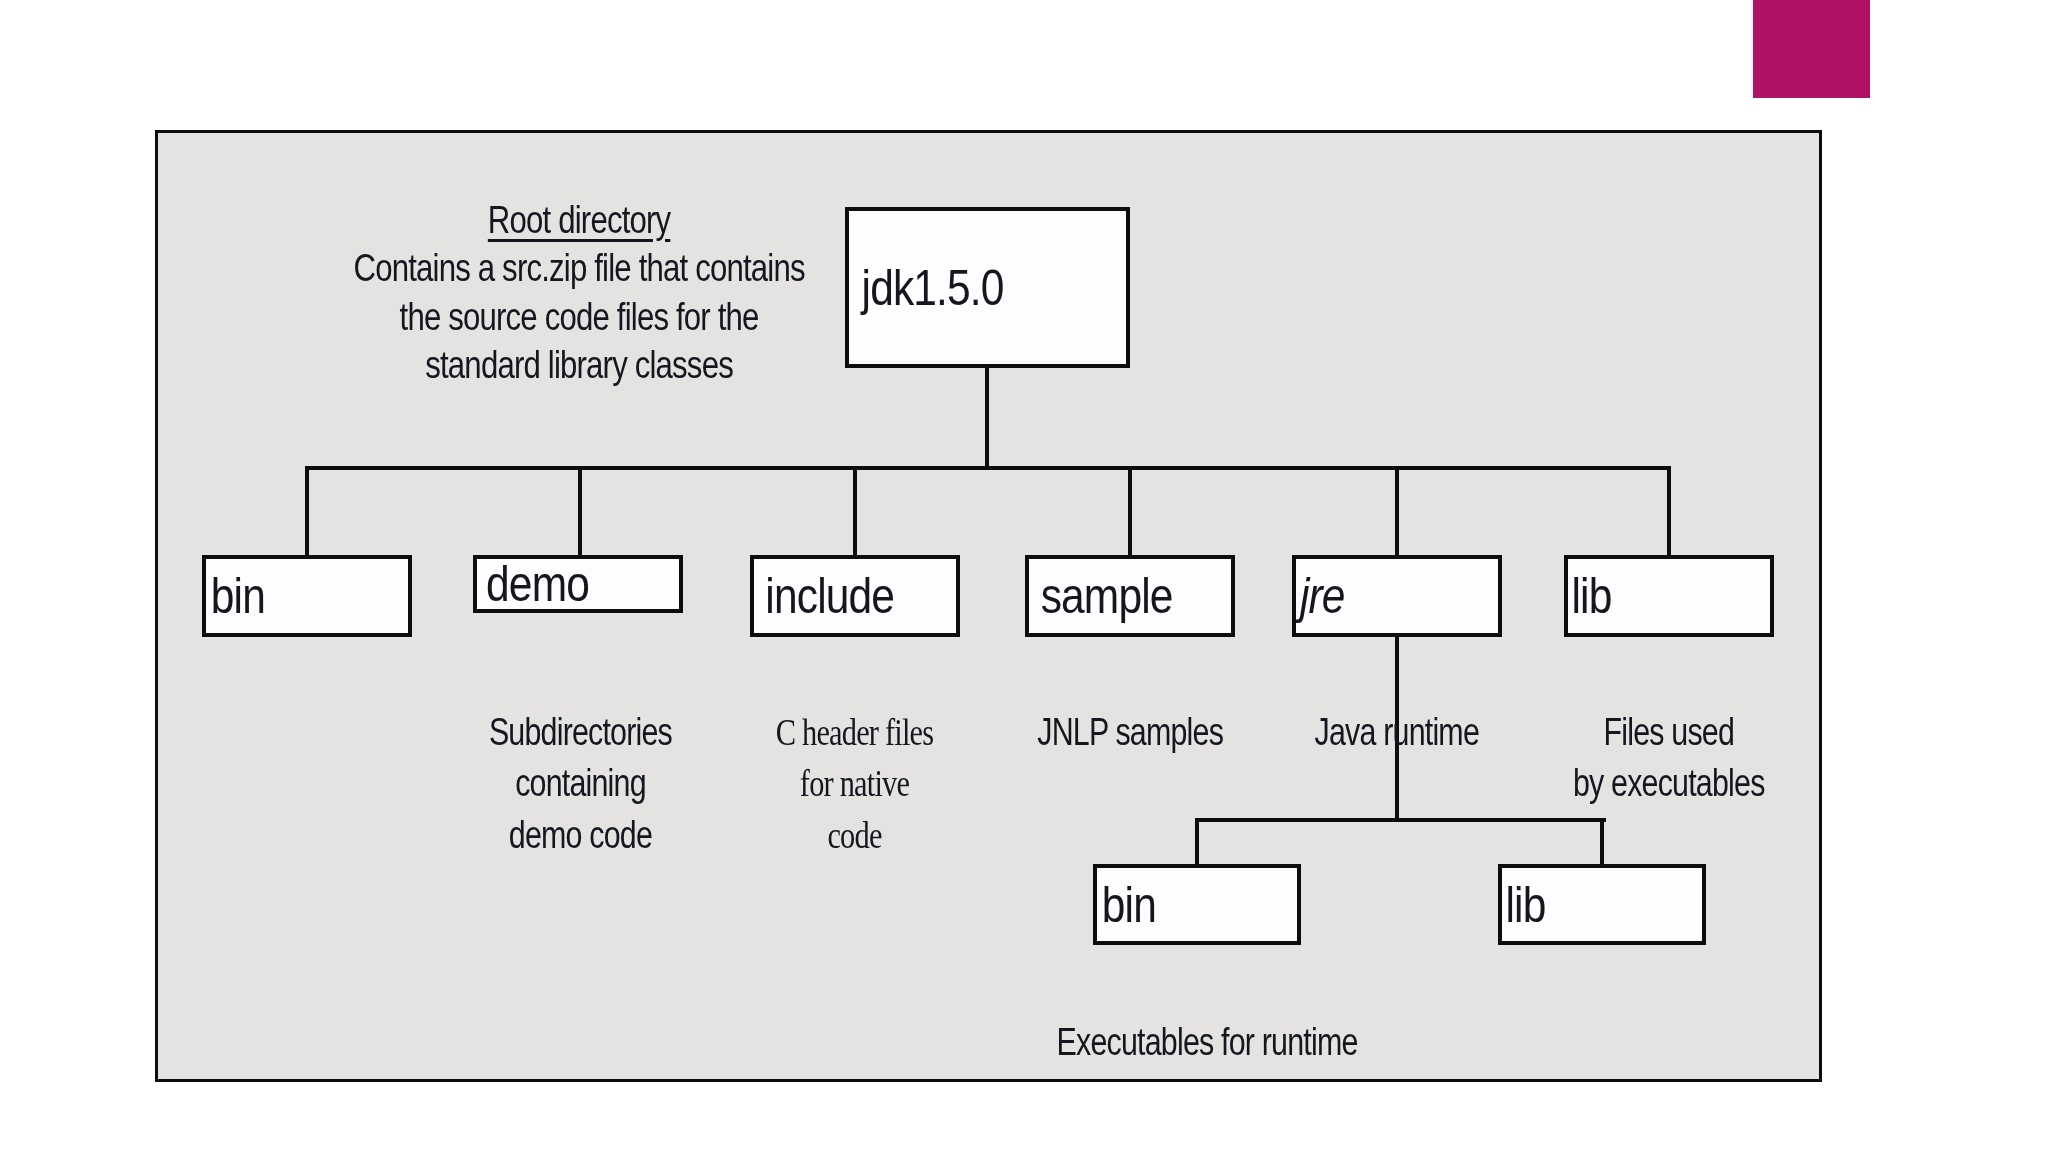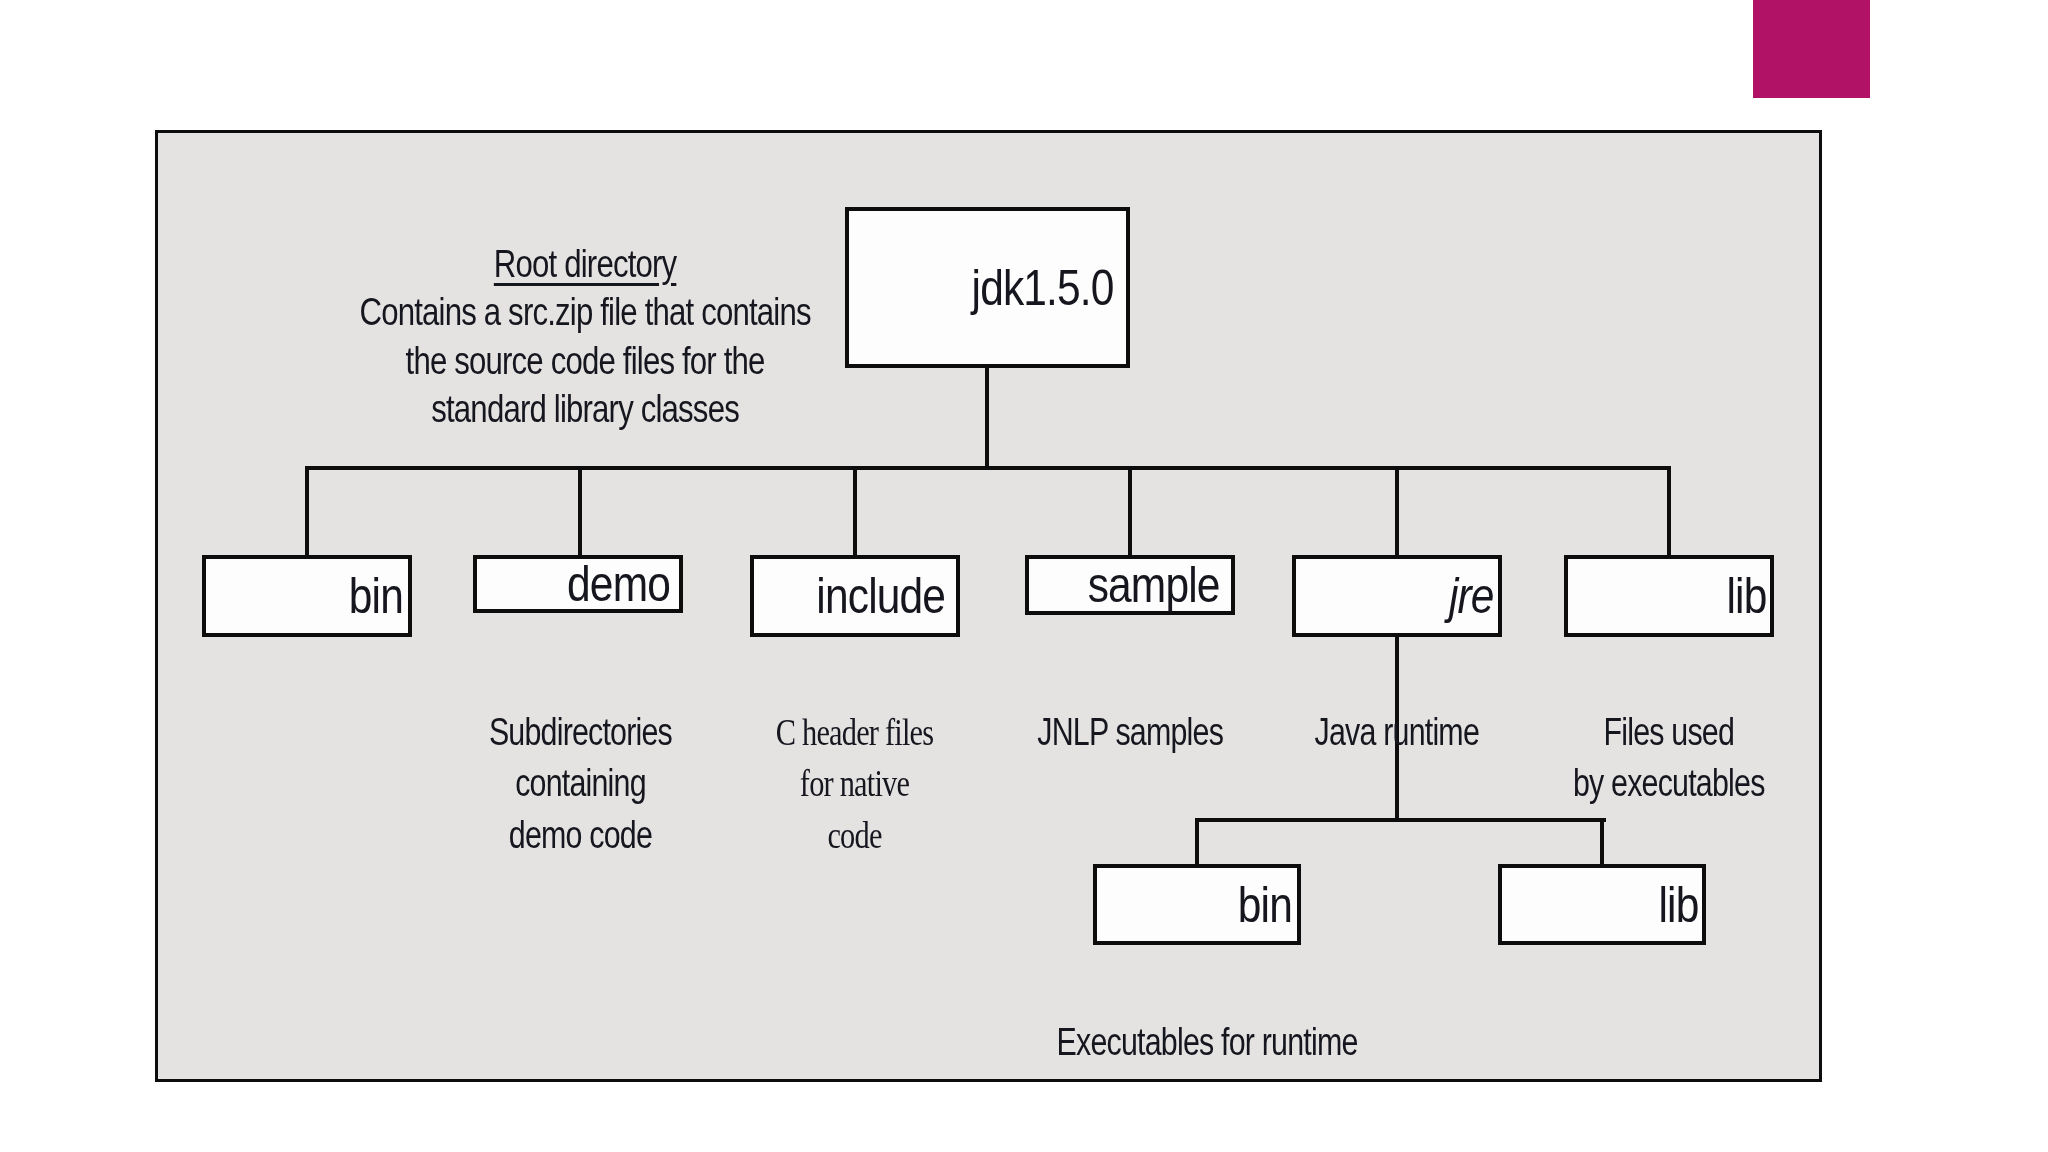--- a/index.html
+++ b/index.html
@@ -10,29 +10,29 @@
   
   .accent{position:absolute;left:1753px;top:0;width:117px;height:98px;}
   
   .panel{
     position:absolute;left:155px;top:130px;width:1667px;height:952px;
     background:#e4e3e2;border:3px solid #0d0d0d;box-sizing:border-box;
   }
   
   .node{
     position:absolute;background:#fdfdfd;border:4px solid #0d0d0d;box-sizing:border-box;
-    display:flex;align-items:center;justify-content:flex-end;
+    display:flex;align-items:center;justify-content:flex-start;
     font-size:50px;letter-spacing:-1px;
   }
   .node span{display:inline-block;transform:scaleX(.85);transform-origin:center;}
   .n-root{left:845px;top:207px;width:285px;height:161px;}
   .n-bin    {left:202px; top:555px;width:210px;height:82px;}
   .n-demo   {left:473px; top:555px;width:210px;height:58px;}
   .n-include{left:750px; top:555px;width:210px;height:82px;}
-  .n-sample {left:1025px;top:555px;width:210px;height:60px;}
+  .n-sample {left:1025px;top:555px;width:210px;height:82px;}
   .n-jre    {left:1292px;top:555px;width:210px;height:82px;font-style:italic;}
   .n-lib    {left:1564px;top:555px;width:210px;height:82px;}
   .n-jbin   {left:1093px;top:864px;width:208px;height:81px;}
   .n-jlib   {left:1498px;top:864px;width:208px;height:81px;}
   
   .line{position:absolute;background:#0d0d0d;}
   .l-trunk {left:985px; top:366px;width:4px;height:102px;}
   .l-h1    {left:305px; top:466px;width:1366px;height:4px;}
   .l-v1a{left:305px; top:468px;width:4px;height:87px;}
   .l-v1b{left:578px; top:468px;width:4px;height:87px;}
@@ -53,22 +53,22 @@
   .c-bin    {left:97px;  top:655px;}
   .c-demo   {left:370px; top:655px;}
   .c-include{left:645px; top:655px;font-family:Liberation Serif, serif;}
   .c-sample {left:920px; top:655px;}
   .c-jre    {left:1187px;top:655px;}
   .c-lib    {left:1459px;top:655px;}
   .c-jbin   {left:987px; top:965px;width:440px;}
   .c-jlib   {left:1392px;top:965px;}
   
   .note{
-    position:absolute;left:285px;top:196px;width:600px;text-align:center;
-    font-size:38px;line-height:1.27;letter-spacing:-1px;margin-top:44px;
+    position:absolute;left:279px;top:196px;width:600px;text-align:center;
+    font-size:38px;line-height:1.27;letter-spacing:-1px;
   }
   .note .inner{display:inline-block;transform:scaleX(.82);transform-origin:center;}
   .note-title{text-decoration:underline;text-underline-offset:6px;}
 </style>
 </head>
 <body>
 
 <div id="canvas">
 
   <div class="accent" style="background: rgb(178, 18, 101);"></div>

